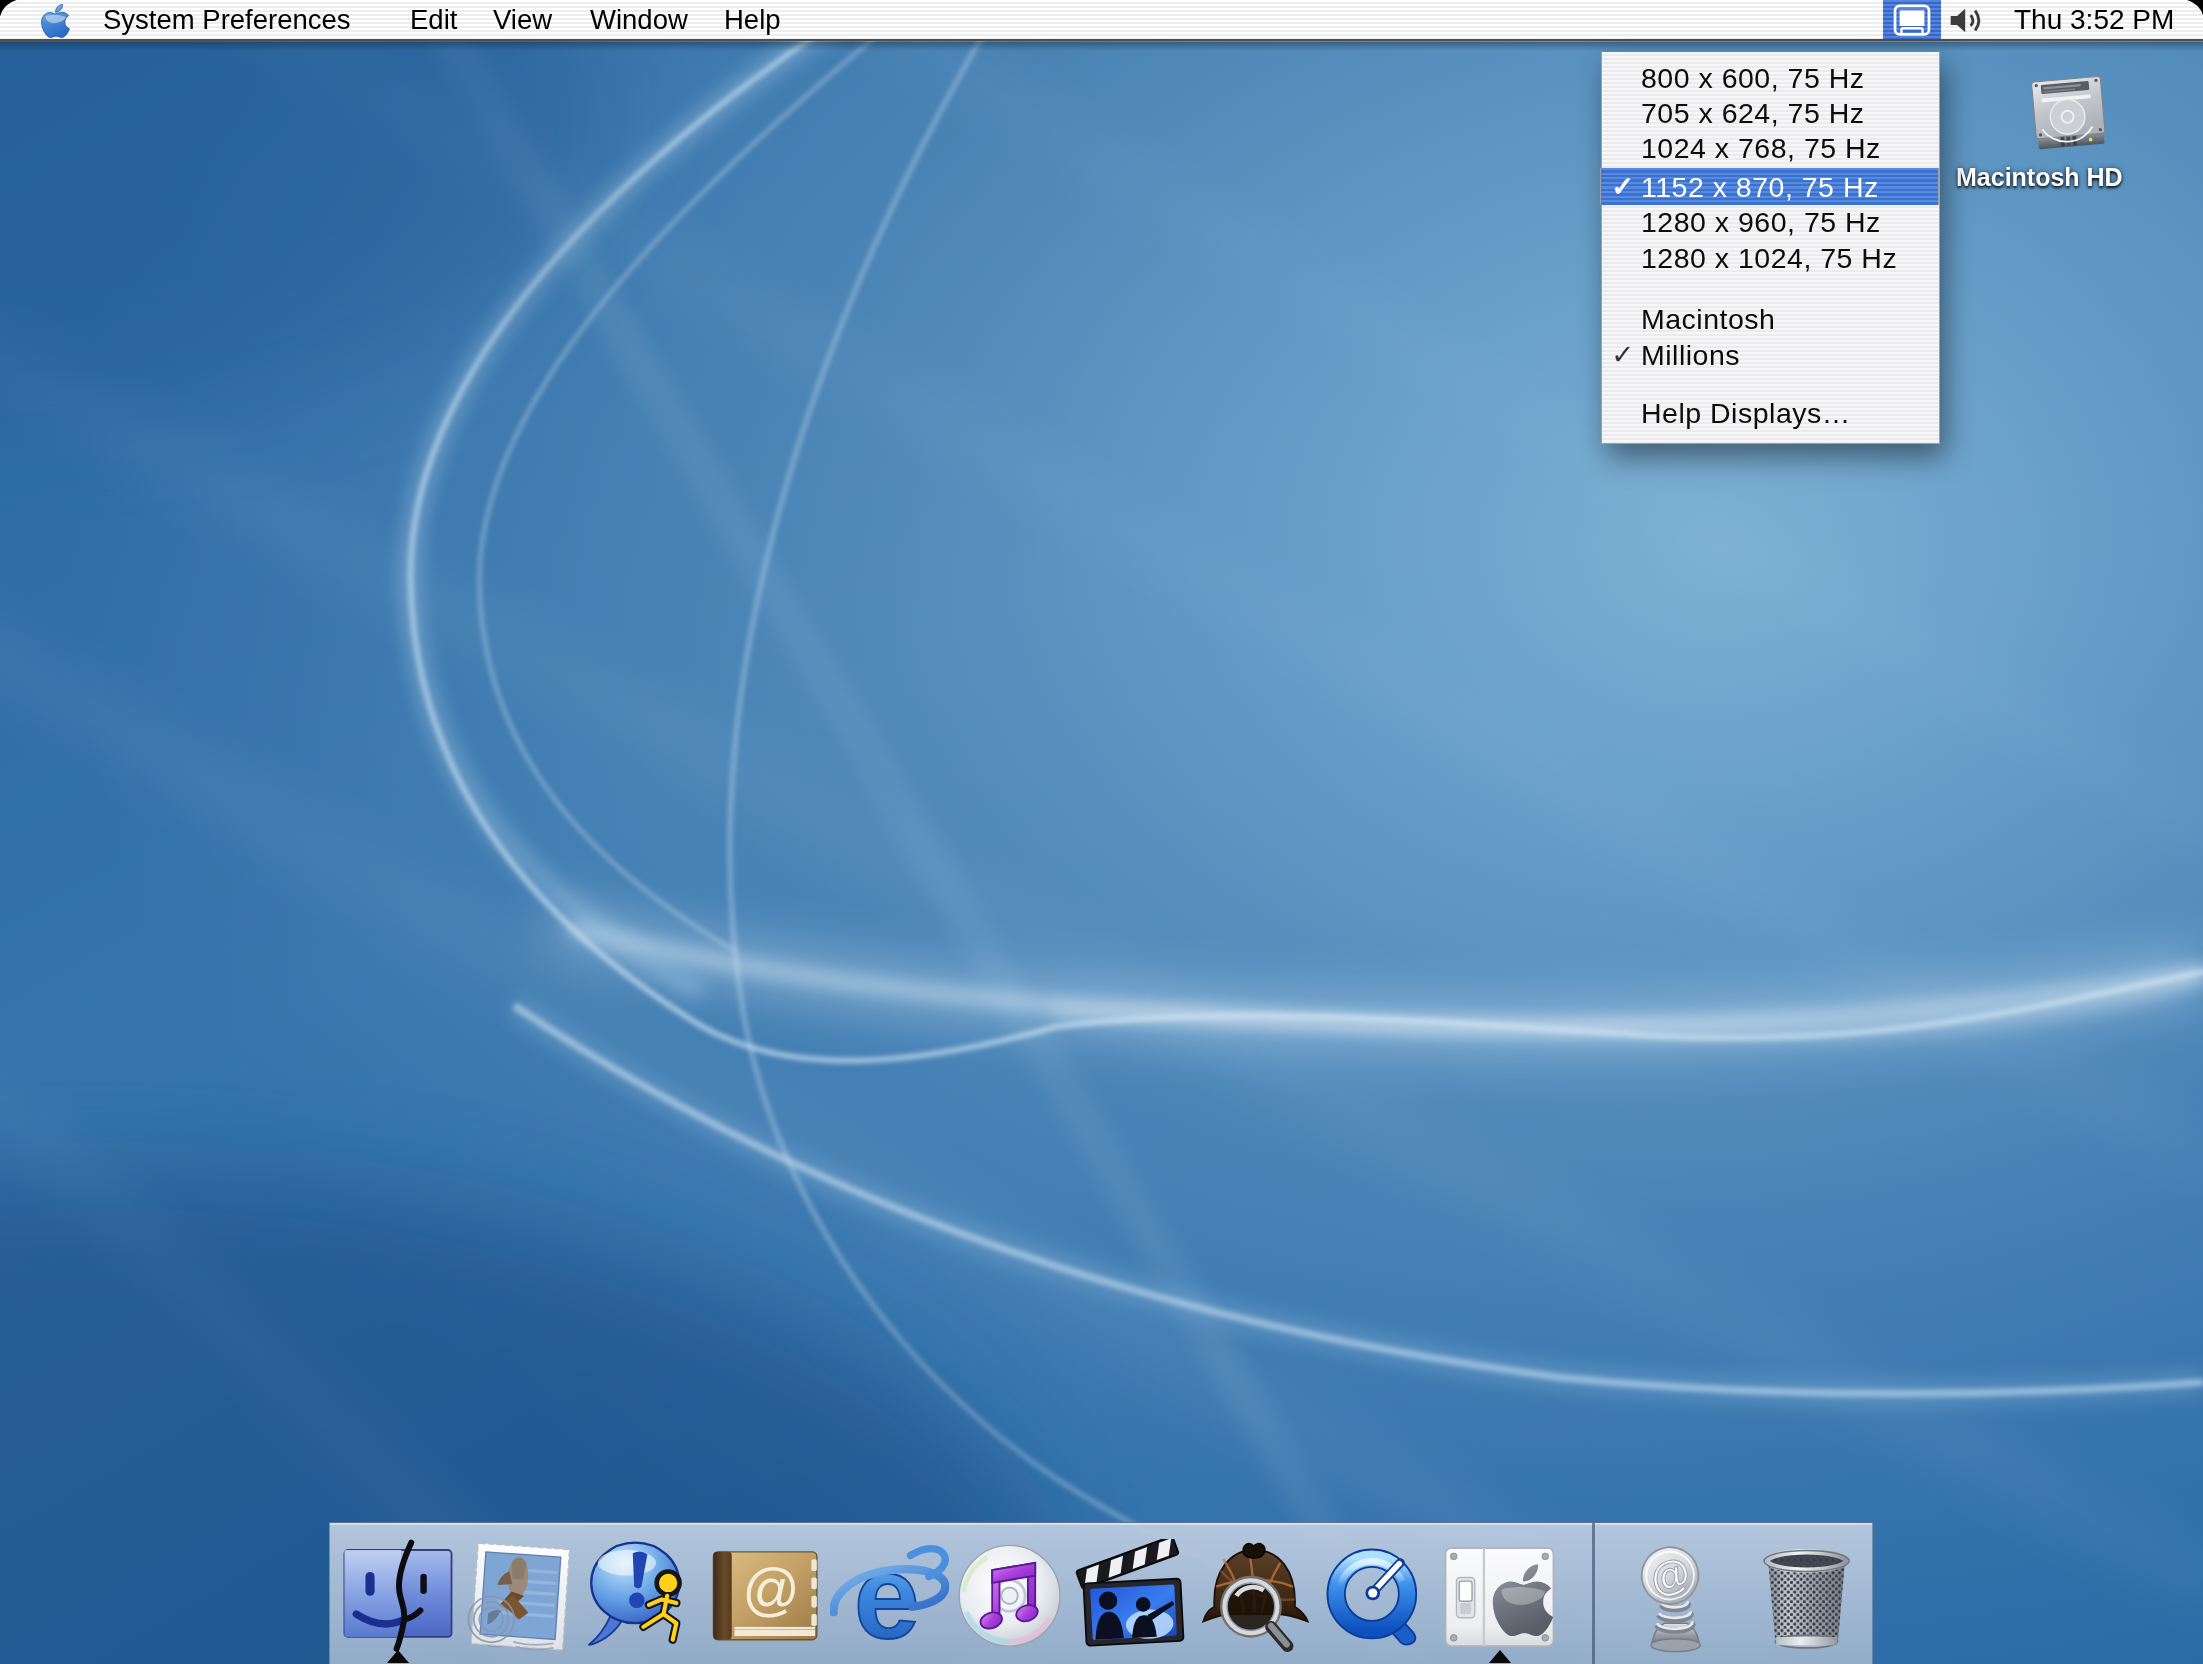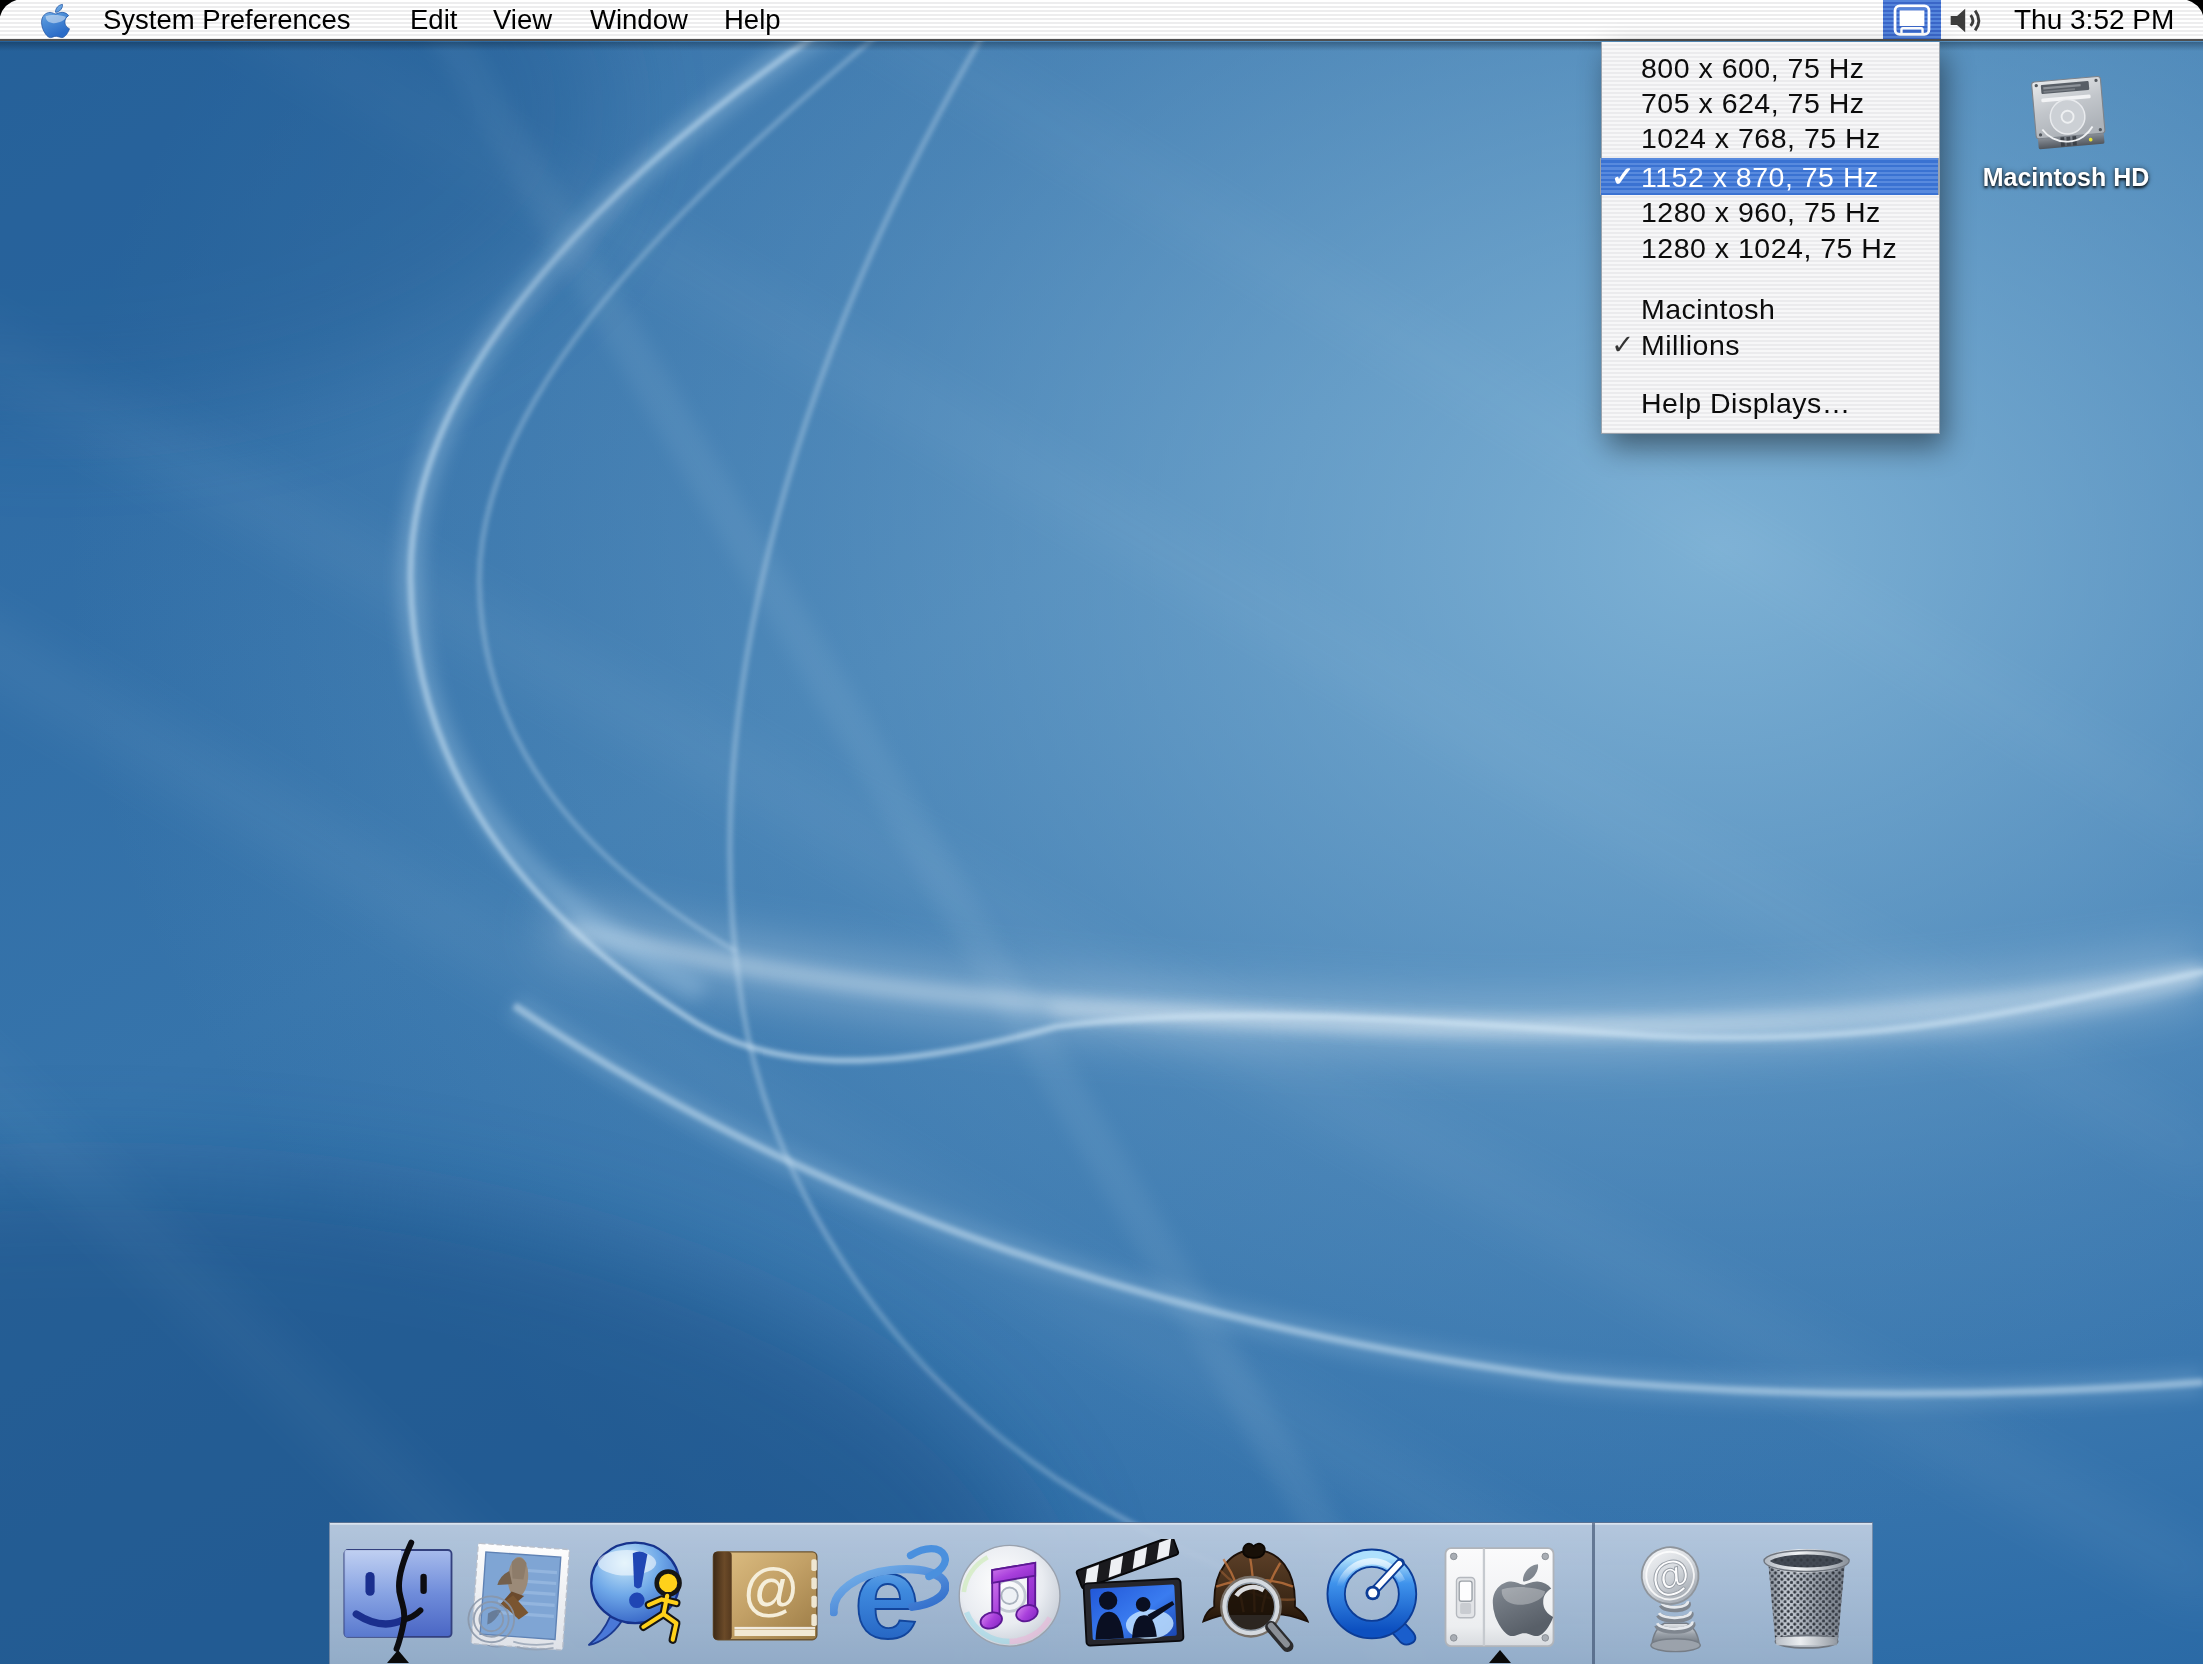--- a/index.html
+++ b/index.html
@@ -7,39 +7,39 @@
  font-family:"Liberation Sans",sans-serif;background:#2e6aa4}
 .abs{position:absolute}
 #menubar{left:0;top:0;width:2204px;height:39px;
  background:repeating-linear-gradient(180deg,#ffffff 0px,#ffffff 2px,#ededee 2px,#ededee 4px);
  border-bottom:2.8px solid #4f4f4f;z-index:50}
 #mbshadow{left:0;top:42px;width:2204px;height:9.2px;
  background:linear-gradient(180deg,rgba(10,30,50,.38),rgba(10,30,50,0));z-index:40}
 .mitem{position:absolute;top:0;height:39px;line-height:40px;font-size:27.5px;color:#000;white-space:nowrap}
 #mextra{left:1883px;top:0;width:58px;height:39px;z-index:51;
  background:repeating-linear-gradient(180deg,#5585dc 0px,#5585dc 2px,#3a66c8 2px,#3a66c8 4px)}
-#menu{left:1601px;top:42px;width:337px;height:391px;z-index:60;
+#menu{left:1601px;top:52px;width:337px;height:391px;z-index:60;
  background:repeating-linear-gradient(180deg,#f7f7f8 0px,#f7f7f8 2px,#ebebed 2px,#ebebed 4px);
  border-left:1.8px solid #9aa3ad;border-right:1.8px solid #9aa3ad;border-bottom:1.8px solid #9aa3ad;
  box-shadow:5.5px 13px 27.5px rgba(0,0,0,.45)}
 .mrow{position:absolute;left:0;width:100%;height:36px;line-height:36px;font-size:28.5px;letter-spacing:0.5px;color:#0c0c0c;white-space:nowrap}
 .mtxt{position:absolute;left:39px}
 .mchk{position:absolute;left:9.2px;font-size:27.5px}
 #mhl{position:absolute;left:-1.8px;top:116px;width:337px;height:37px;
  background:repeating-linear-gradient(180deg,#588ade 0px,#588ade 2.3px,#3a72d2 2.3px,#3a72d2 4.6px);
  border-left:1.8px solid #9aa3ad;border-right:1.8px solid #9aa3ad}
 #dock{left:329px;top:1522px;width:1542px;height:143px;z-index:30;
  background:linear-gradient(180deg,rgba(186,203,224,.95),rgba(158,180,205,.9));
  border-top:1.8px solid rgba(70,95,130,.75);
  border-left:1.8px solid rgba(70,95,130,.55);border-right:1.8px solid rgba(70,95,130,.55);
  box-shadow:inset 0 1.8px 0 rgba(255,255,255,.5)}
 #docksep{left:1592px;top:1523px;width:2.8px;height:141px;background:rgba(60,80,110,.65);z-index:31}
 .dtri{position:absolute;width:0;height:0;border-left:11px solid transparent;border-right:11px solid transparent;
  border-bottom:13.8px solid #0a0a0a;z-index:32}
-#hdlabel{left:1956px;top:163px;width:220px;text-align:center;font-size:25px;font-weight:bold;color:#fff;
+#hdlabel{left:1956px;top:163px;width:220px;text-align:left;font-size:25px;font-weight:bold;color:#fff;
  text-shadow:0 1.8px 2.8px rgba(0,0,0,.85), 0 0 5.5px rgba(0,0,0,.5);z-index:20}
 </style>
 </head>
 <body>
 <svg class="abs" id="wall" style="left:0;top:0;z-index:0" width="2204" height="1665" viewBox="0 0 2400 1813">
 <defs>
 <linearGradient id="base" x1="0" y1="0" x2="0.75" y2="1">
  <stop offset="0" stop-color="#2b67a1"></stop>
  <stop offset="0.45" stop-color="#3674ab"></stop>
  <stop offset="1" stop-color="#2767a4"></stop>

